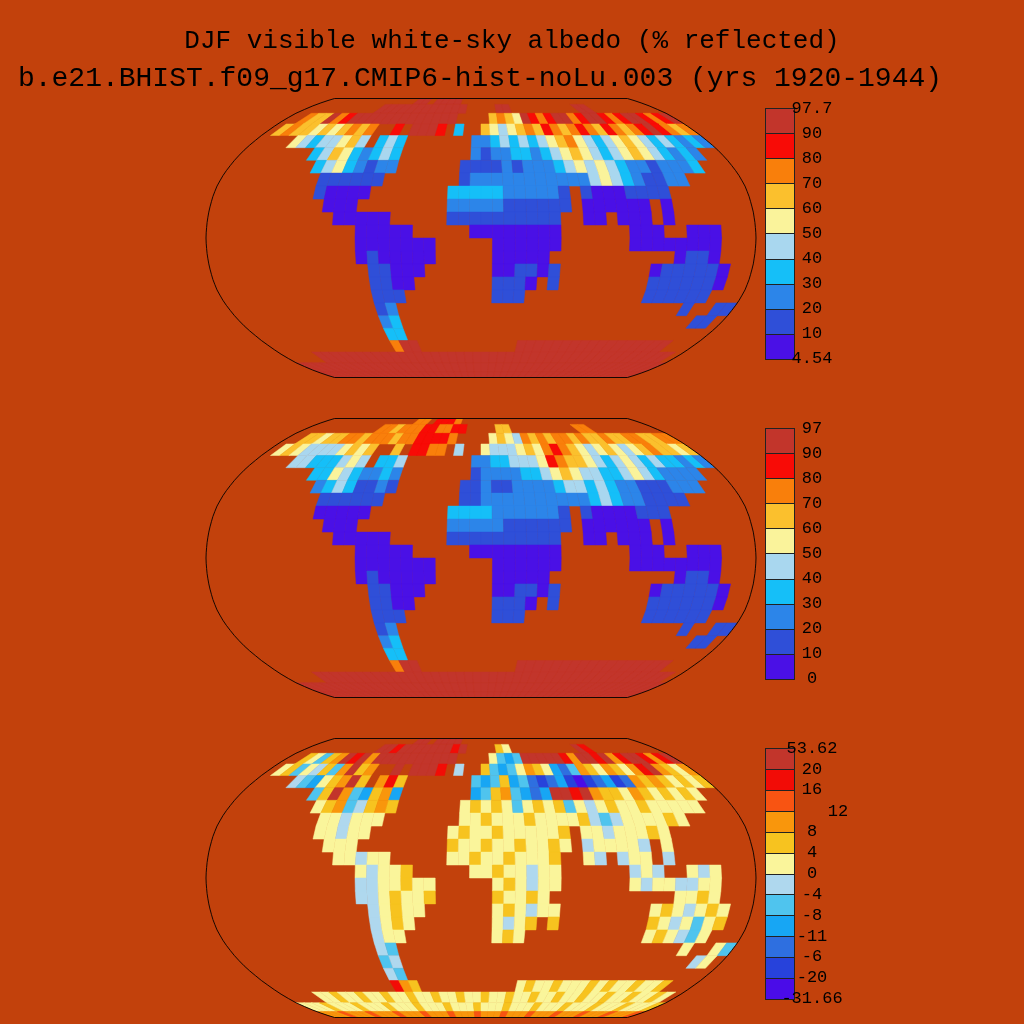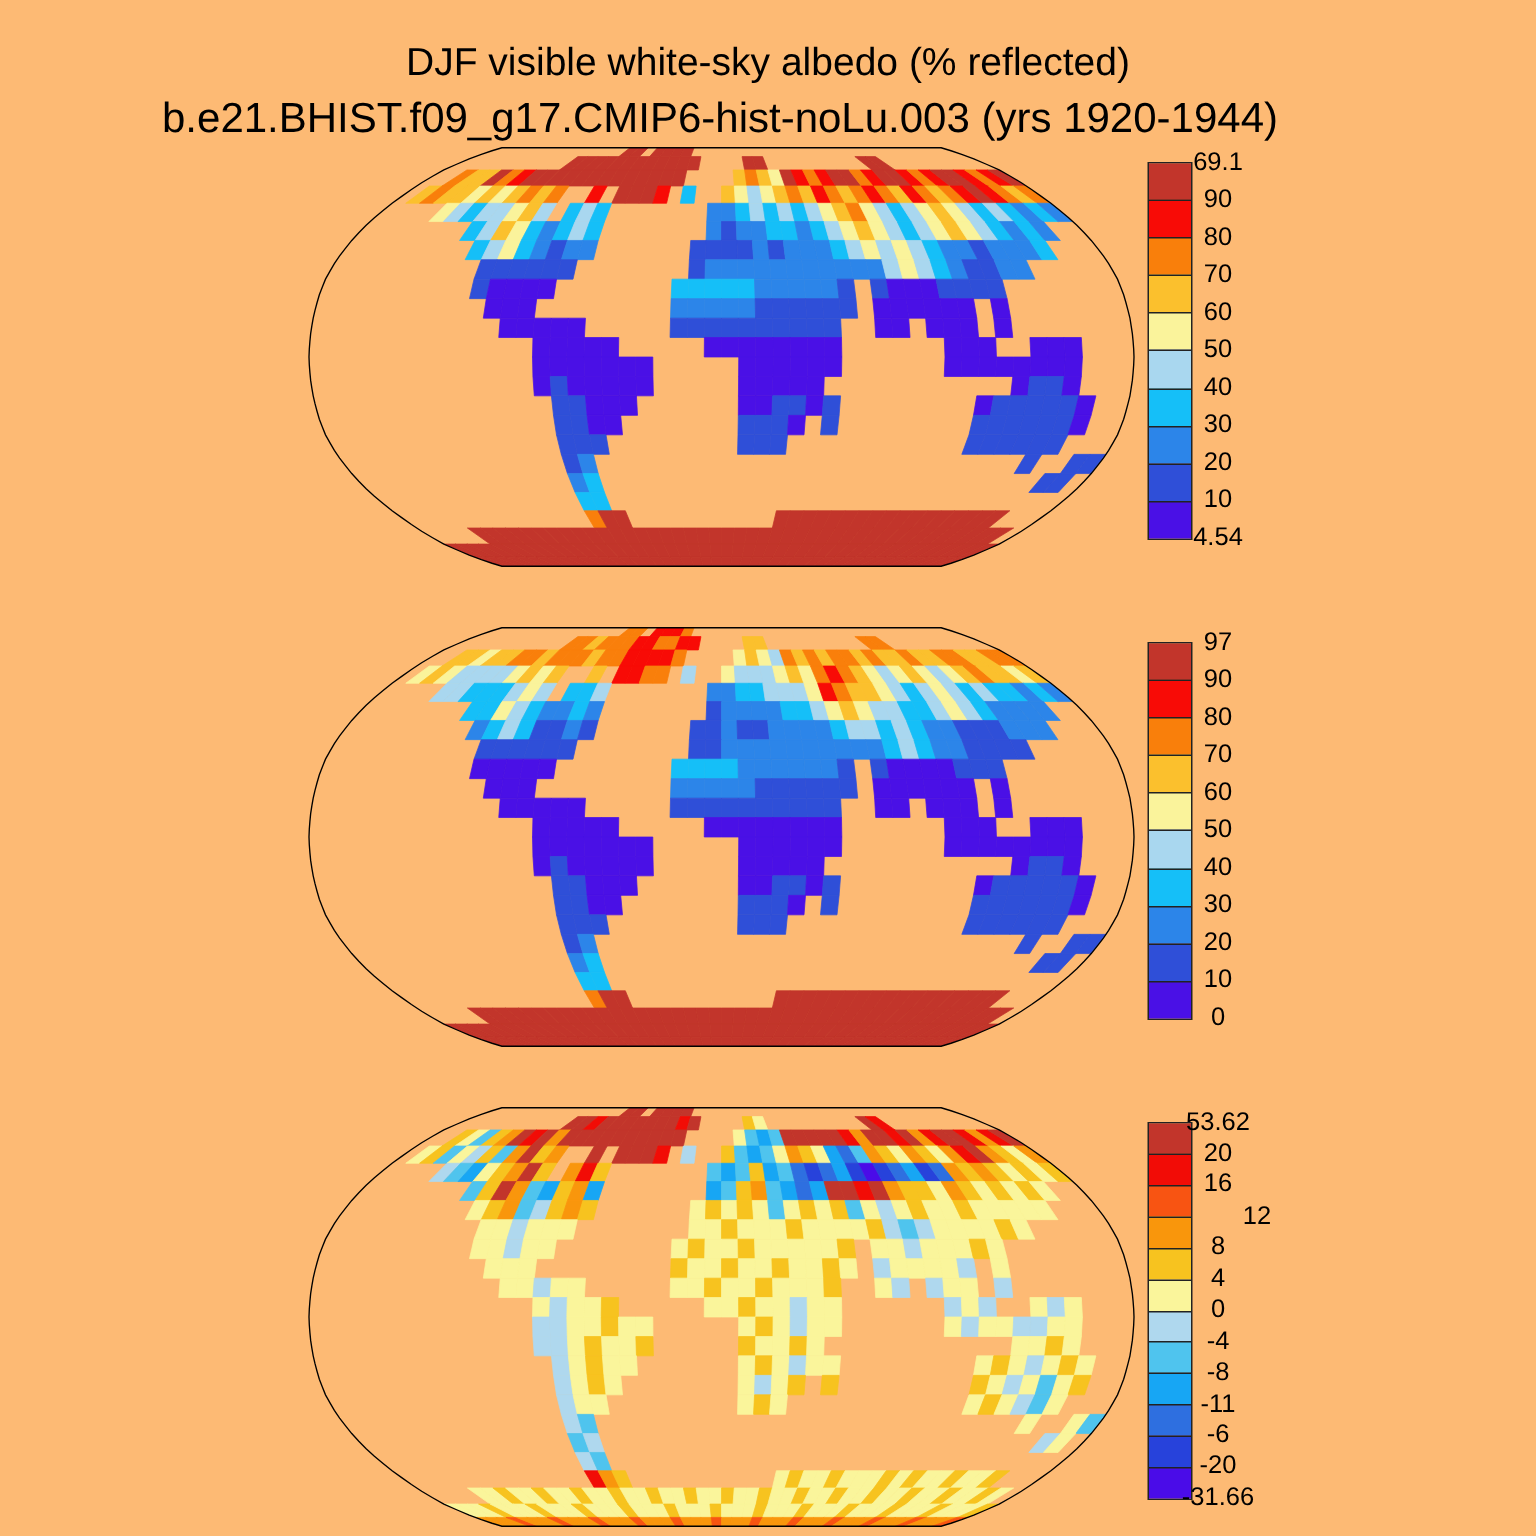--- a/index.html
+++ b/index.html
@@ -1,17 +1,17 @@
 <!DOCTYPE html>
 <html><head>
 <meta charset="utf-8">
 <style>
   html,body{margin:0;padding:0;background:#fff;}
-  #page{position:relative;width:1024px;height:1024px;background:#fdba74;overflow:hidden;
-        font-family:Liberation Sans, sans-serif;color:#000;}
+  #page{position:relative;width:1024px;height:1024px;background:#c2410c;overflow:hidden;
+        font-family:Liberation Mono, monospace;color:#000;}
   .fig-title{position:absolute;top:26px;left:0;width:1024px;text-align:center;
              font-size:26px;font-weight:400;}
   .subtitle{position:absolute;left:0;width:960px;text-align:center;font-size:28px;}
   #sub1{top:63px;}
   #sub2{top:389px;}
   #sub3{top:709px;}
   .map-svg{position:absolute;left:0;width:1024px;height:292px;}
   #map1{top:92px;}
   #map2{top:412px;}
   #map3{top:732px;}
@@ -616,21 +616,21 @@
         <div class="cbar-seg" style="background: rgb(248, 11, 6);"></div>
         <div class="cbar-seg" style="background: rgb(249, 127, 11);"></div>
         <div class="cbar-seg" style="background: rgb(251, 192, 45);"></div>
         <div class="cbar-seg" style="background: rgb(250, 243, 155);"></div>
         <div class="cbar-seg" style="background: rgb(169, 215, 239);"></div>
         <div class="cbar-seg" style="background: rgb(21, 191, 248);"></div>
         <div class="cbar-seg" style="background: rgb(44, 133, 233);"></div>
         <div class="cbar-seg" style="background: rgb(47, 79, 216);"></div>
         <div class="cbar-seg" style="background: rgb(74, 16, 230);"></div>
       </div>
-      <span class="cbar-label" style="top: 0px;">69.1</span>
+      <span class="cbar-label" style="top: 0px;">97.7</span>
       <span class="cbar-label" style="top: 25px;">90</span>
       <span class="cbar-label" style="top: 50px;">80</span>
       <span class="cbar-label" style="top: 75px;">70</span>
       <span class="cbar-label" style="top: 100px;">60</span>
       <span class="cbar-label" style="top: 125px;">50</span>
       <span class="cbar-label" style="top: 150px;">40</span>
       <span class="cbar-label" style="top: 175px;">30</span>
       <span class="cbar-label" style="top: 200px;">20</span>
       <span class="cbar-label" style="top: 225px;">10</span>
       <span class="cbar-label" style="top: 250px;">4.54</span>

